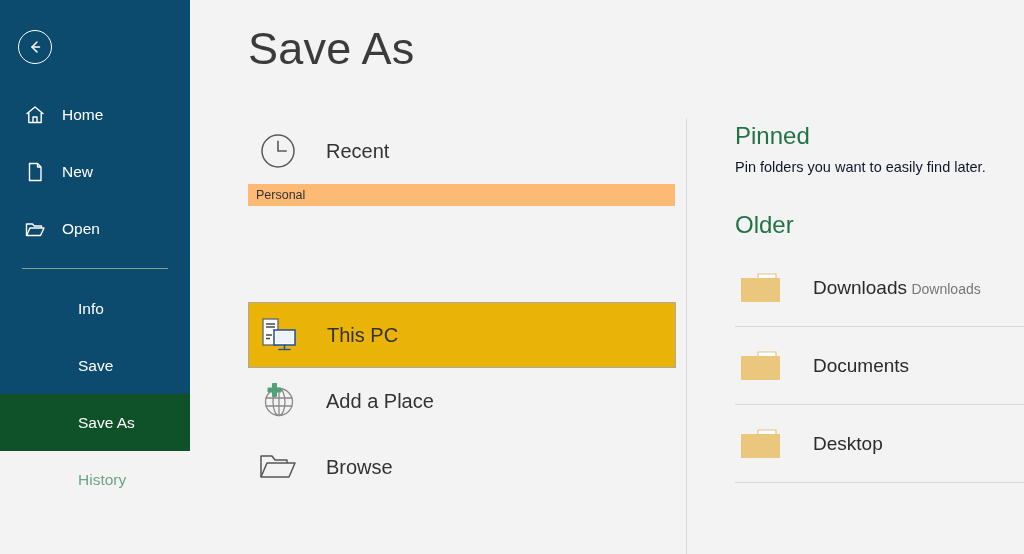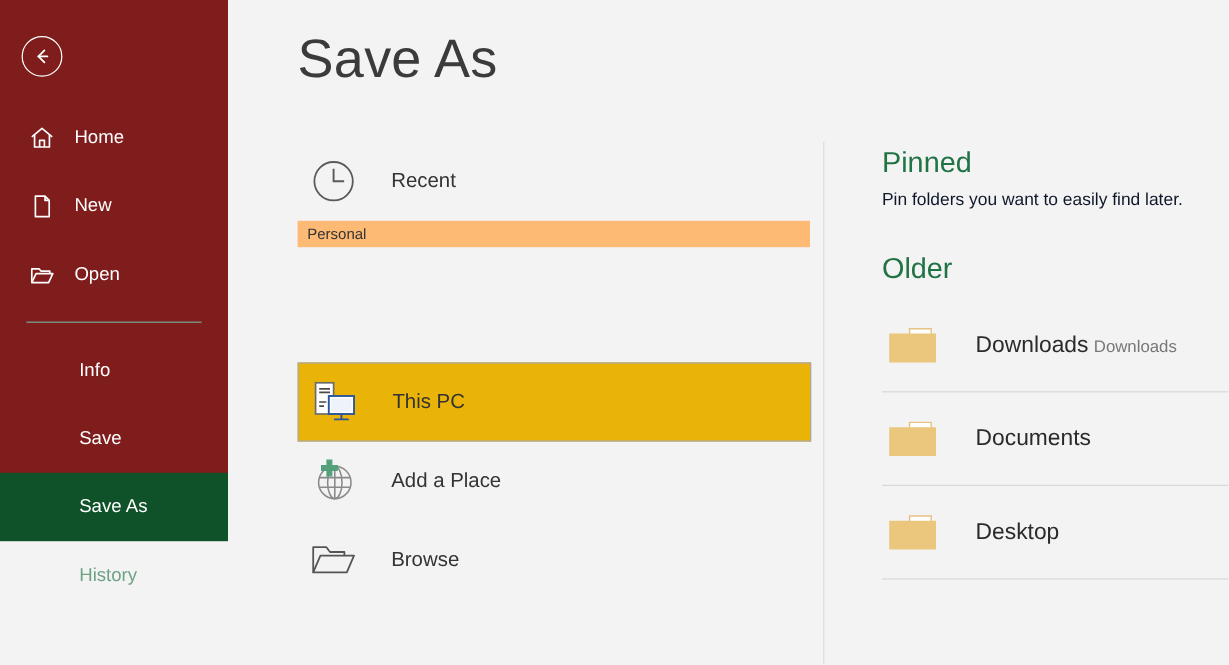--- a/index.html
+++ b/index.html
@@ -21,21 +21,21 @@
     position: relative;
     width: 1024px;
     height: 554px;
     display: flex;
   }
 
   
   .sidebar {
     width: 190px;
     height: 402px;
-    background: #7f1d1d;
+    background: #0c4a6e;
     flex: 0 0 190px;
     position: relative;
   }
 
   .back-btn {
     position: absolute;
     left: 18px;
     top: 30px;
     width: 34px;
     height: 34px;
@@ -74,21 +74,21 @@
     width: 26px;
     height: 26px;
     margin-right: 14px;
     flex: 0 0 26px;
     display: flex;
     align-items: center;
     justify-content: center;
   }
   .nav-icon svg { display: block; }
 
-  .nav-item.no-icon .nav-label { margin-left: 44px; }
+  .nav-item.no-icon .nav-label { margin-left: 56px; }
 
   .nav-sep {
     height: 1px;
     background: #79a993;
     margin: 11px 22px 11px 22px;
   }
 
   .addin-dot {
     width: 9px;
     height: 9px;
@@ -171,21 +171,21 @@
   }
   .place-row .p-icon {
     width: 48px;
     flex: 0 0 48px;
     display: flex;
     align-items: center;
     justify-content: center;
   }
   .place-row .p-icon svg { display: block; }
   .place-row .p-label {
-    font-size: 17px;
+    font-size: 20px;
     color: #333333;
     margin-left: 24px;
     font-weight: 400;
   }
   .place-row.selected {
     background: #eab308;
     border: 1px solid #a8a8a8;
     margin-right: 1px;
   }
 

